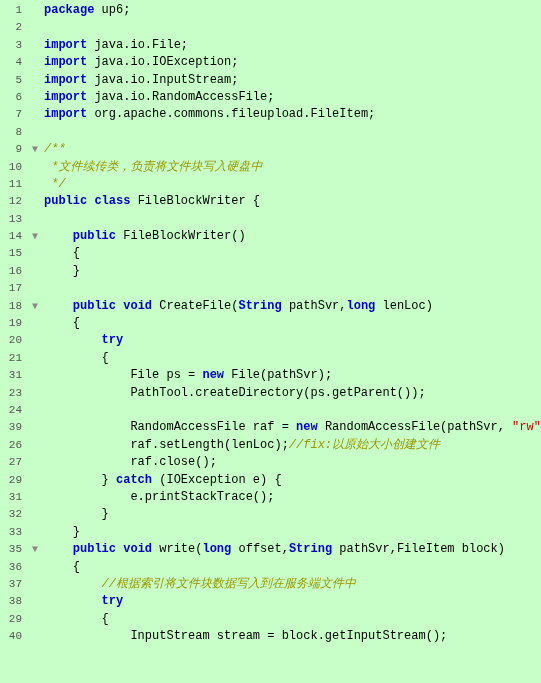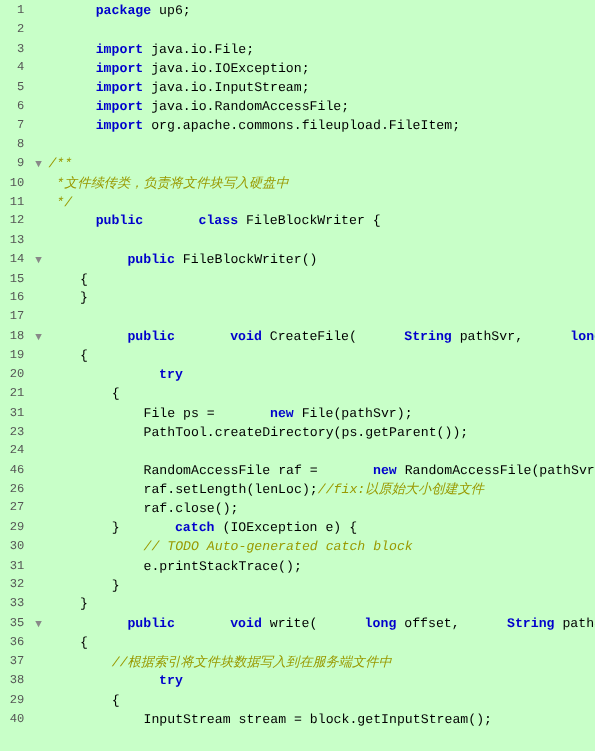--- a/index.html
+++ b/index.html
@@ -35,21 +35,21 @@
       flex-shrink: 0;
       font-size: 11px;
       padding-top: 1px;
     }
     .line-content {
       flex: 1;
       white-space: pre;
       padding-left: 2px;
     }
     
-    .kw { color: #0000cc; font-weight: bold; margin-left: 43px; } 
+    .kw { color: #0000cc; font-weight: bold; } 
     .type { color: #000000; } 
     .string { color: #cc0000; } 
     .comment { color: #999900; font-style: italic; } 
     .linemark {
       color: #888;
       min-width: 14px;
       text-align: center;
       flex-shrink: 0;
     }
   </style>
@@ -171,43 +171,38 @@
       <span class="line-number">23</span>
       <span class="linemark"></span>
       <span class="line-content">            <span class="type">PathTool</span>.createDirectory(ps.getParent());</span>
     </div>
     <div class="line">
       <span class="line-number">24</span>
       <span class="linemark"></span>
       <span class="line-content">&nbsp;</span>
     </div>
     <div class="line">
-      <span class="line-number">46</span>
+      <span class="line-number">39</span>
       <span class="linemark"></span>
       <span class="line-content">            <span class="type">RandomAccessFile</span> raf = <span class="kw">new</span> <span class="type">RandomAccessFile</span>(pathSvr, <span class="string">"rw"</span>);</span>
     </div>
     <div class="line">
       <span class="line-number">26</span>
       <span class="linemark"></span>
       <span class="line-content">            raf.setLength(lenLoc);<span class="comment">//fix:以原始大小创建文件</span></span>
     </div>
     <div class="line">
       <span class="line-number">27</span>
       <span class="linemark"></span>
       <span class="line-content">            raf.close();</span>
     </div>
     <div class="line">
       <span class="line-number">29</span>
       <span class="linemark"></span>
       <span class="line-content">        } <span class="kw">catch</span> (<span class="type">IOException</span> e) {</span>
-    </div>
-    <div class="line">
-      <span class="line-number">30</span>
-      <span class="linemark"></span>
-      <span class="line-content"><span class="comment">            // TODO Auto-generated catch block</span></span>
     </div>
     <div class="line">
       <span class="line-number">31</span>
       <span class="linemark"></span>
       <span class="line-content">            e.printStackTrace();</span>
     </div>
     <div class="line">
       <span class="line-number">32</span>
       <span class="linemark"></span>
       <span class="line-content">        }</span>

